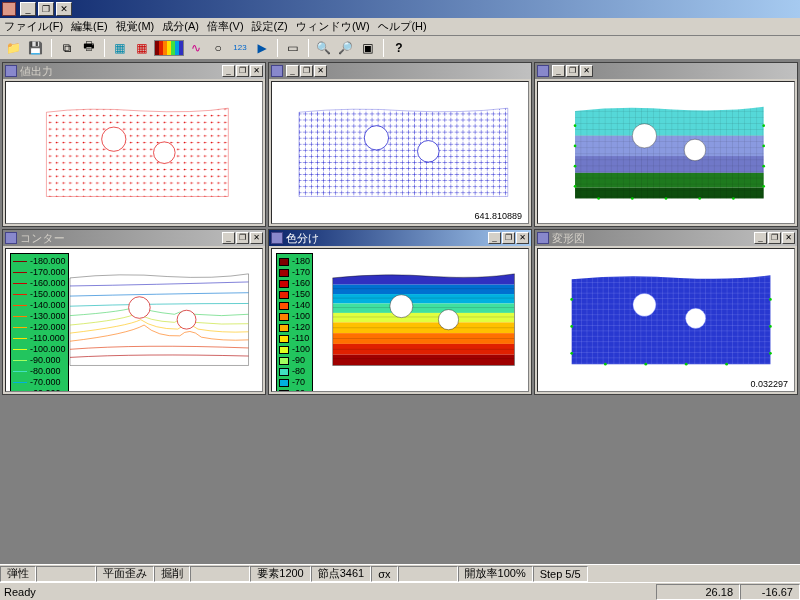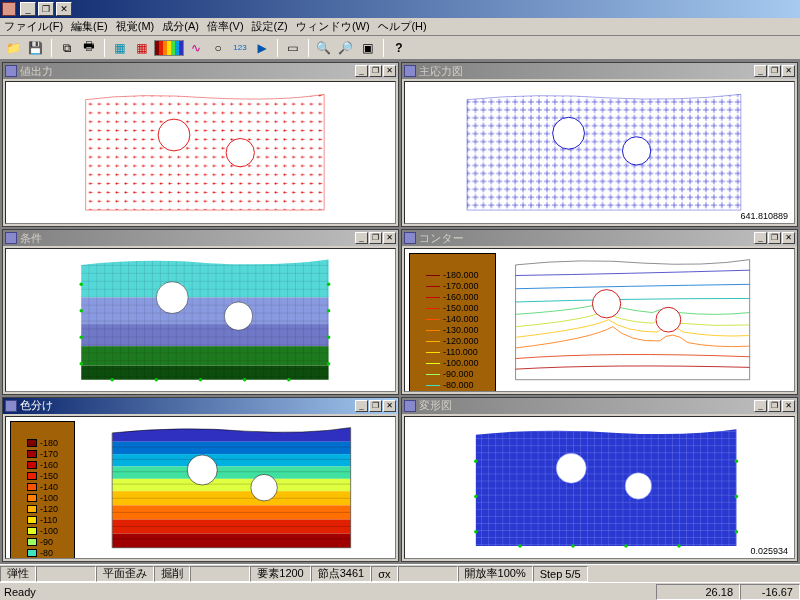--- a/index.html
+++ b/index.html
@@ -65,21 +65,21 @@
     font-size: 12px;
   }
   .tsep { width: 1px; height: 18px; background: #808080; margin: 0 3px; border-right: 1px solid #fff; }
   .swatch-strip { display: flex; height: 16px; border: 1px solid #808080; }
   .swatch-strip div { width: 4px; height: 100%; }
   
   .mdi {
     flex: 1;
     background: #808080;
     display: grid;
-    grid-template-columns: 1fr 1fr;
+    grid-template-columns: 1fr 1fr 1fr;
     grid-template-rows: 1fr 1fr 1fr;
     gap: 2px;
     padding: 2px;
     overflow: hidden;
   }
   .child {
     display: flex;
     flex-direction: column;
     border: 1px solid #404040;
     background: #d4d0c8;
@@ -118,24 +118,24 @@
     overflow: hidden;
   }
   .scale-note {
     position: absolute;
     font-size: 9px;
     color: #000;
   }
   
   .legend {
     position: absolute;
-    background: #a16207;
+    background: #22c55e;
     border: 1px solid #000;
     font-size: 9px;
-    padding: 16px;
+    padding: 2px;
   }
   .legend .row { display: flex; align-items: center; gap: 3px; line-height: 11px;}
   .legend .sw { width: 10px; height: 8px; border: 1px solid #000; }
   
   .parambar, .statusbar {
     height: 18px;
     background: #d4d0c8;
     border-top: 1px solid #fff;
     display: flex;
     align-items: center;
@@ -234,21 +234,20 @@
         <path d="M60 20 Q120 12 200 18 Q280 22 330 14 L330 145 L60 145 Z" fill="url(#redvec)" stroke="#e00000" stroke-width="0.5"></path>
         <circle cx="160" cy="60" r="18" fill="#fff" stroke="#e00000"></circle>
         <circle cx="235" cy="80" r="16" fill="#fff" stroke="#e00000"></circle>
       </svg>
     </div>
   </div>
 
   <div class="child inactive">
     <div class="ctitle">
       <span class="cicon"></span>
-      <span class="ctitle-text">主応力図</span>
       <div class="cbtns">
         <div class="cbtn">_</div>
         <div class="cbtn">❐</div>
         <div class="cbtn">✕</div>
       </div>
     </div>
     <div class="cbody">
       <svg viewBox="0 0 380 160">
         <defs>
           <pattern id="bluecross" width="9" height="9" patternUnits="userSpaceOnUse">
@@ -259,21 +258,20 @@
         <circle cx="155" cy="58" r="18" fill="#fff" stroke="#0000c8"></circle>
         <circle cx="232" cy="78" r="16" fill="#fff" stroke="#0000c8"></circle>
       </svg>
       <div class="scale-note" style="right:6px;bottom:2px">641.810889</div>
     </div>
   </div>
 
   <div class="child inactive">
     <div class="ctitle">
       <span class="cicon"></span>
-      <span class="ctitle-text">条件</span>
       <div class="cbtns">
         <div class="cbtn">_</div>
         <div class="cbtn">❐</div>
         <div class="cbtn">✕</div>
       </div>
     </div>
     <div class="cbody">
       <svg viewBox="0 0 380 160">
         <defs>
           <pattern id="grid1" width="9" height="9" patternUnits="userSpaceOnUse">
@@ -511,21 +509,21 @@
             <circle cx="50" cy="130" r="2"></circle>
           <circle cx="345" cy="50" r="2"></circle>
             <circle cx="345" cy="90" r="2"></circle>
             <circle cx="345" cy="130" r="2"></circle>
           <circle cx="100" cy="146" r="2"></circle>
             <circle cx="160" cy="146" r="2"></circle>
             <circle cx="220" cy="146" r="2"></circle>
             <circle cx="280" cy="146" r="2"></circle>
         </g>
       </svg>
-      <div class="scale-note" style="right:6px;bottom:2px">0.025934</div>
+      <div class="scale-note" style="right:6px;bottom:2px">0.032297</div>
     </div>
   </div>
 
 </div>
 
 <div class="parambar">
   <div class="cell">弾性</div>
   <div class="cell" style="width:60px"></div>
   <div class="cell">平面歪み</div>
   <div class="cell">掘削</div>

